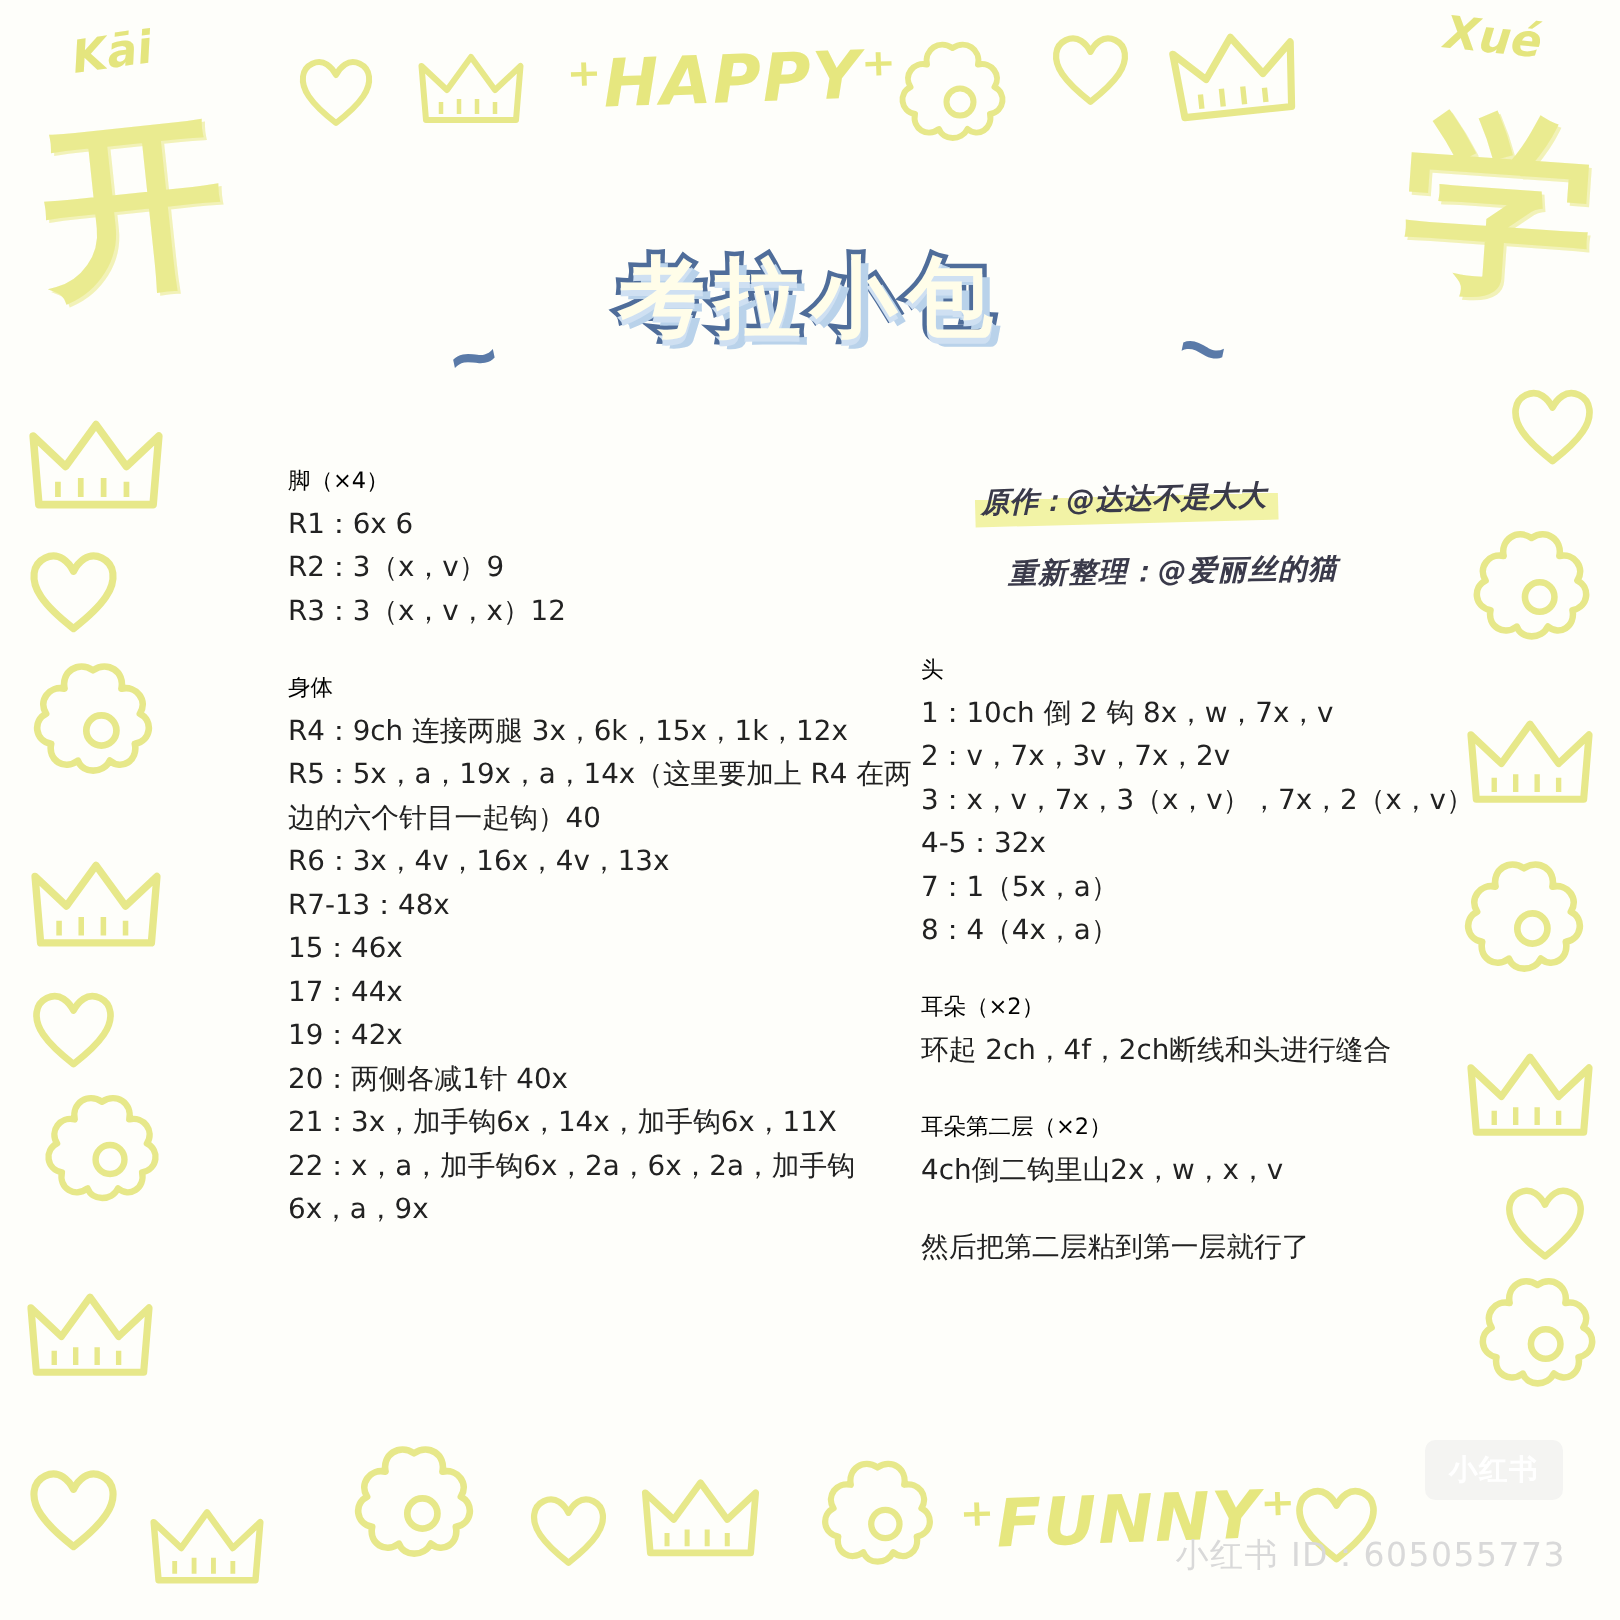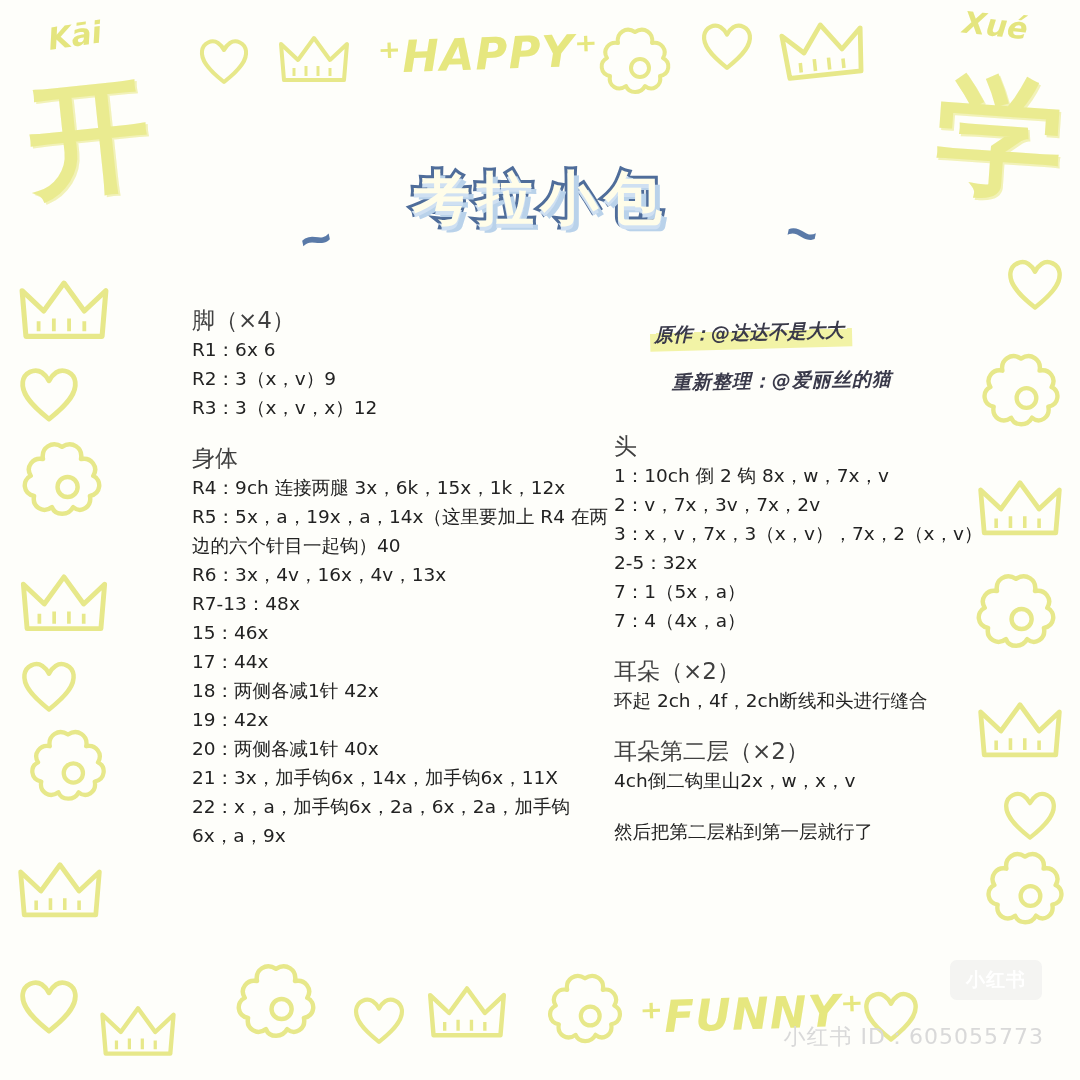--- a/index.html
+++ b/index.html
@@ -128,21 +128,21 @@
   .col {
     position:absolute;
     font-family:"DejaVu Sans", sans-serif;
     font-size:18.5px;
     line-height:29px;
     color:#222;
   }
   #col-left { left:192px; top:306px; width:420px; }
   #col-right { left:614px; top:432px; width:400px; }
 
-  .sec-head { font-size:23px; color:#404040; }
+  .sec-head { font-size:15px; color:#000000; }
   .blank { height:22px; }
   .line { white-space:normal; }
 
   
   .wm-logo {
     position:absolute;
     right:38px; bottom:80px;
     width:92px; height:40px;
     border-radius:7px;
     background:rgba(235,235,235,0.55);
@@ -341,34 +341,33 @@
       <div class="line">R2：3（x，v）9</div>
       <div class="line">R3：3（x，v，x）12</div>
       <div class="blank"></div>
       <div class="sec-head">身体</div>
       <div class="line">R4：9ch 连接两腿 3x，6k，15x，1k，12x</div>
       <div class="line">R5：5x，a，19x，a，14x（这里要加上 R4 在两边的六个针目一起钩）40</div>
       <div class="line">R6：3x，4v，16x，4v，13x</div>
       <div class="line">R7-13：48x</div>
       <div class="line">15：46x</div>
       <div class="line">17：44x</div>
-      <div class="line">18：两侧各减1针  42x</div>
       <div class="line">19：42x</div>
       <div class="line">20：两侧各减1针  40x</div>
       <div class="line">21：3x，加手钩6x，14x，加手钩6x，11X</div>
       <div class="line">22：x，a，加手钩6x，2a，6x，2a，加手钩 6x，a，9x</div>
     </div>
   <div class="col" id="col-right">
       <div class="sec-head">头</div>
       <div class="line">1：10ch 倒 2 钩 8x，w，7x，v</div>
       <div class="line">2：v，7x，3v，7x，2v</div>
       <div class="line">3：x，v，7x，3（x，v），7x，2（x，v）</div>
-      <div class="line">2-5：32x</div>
+      <div class="line">4-5：32x</div>
       <div class="line">7：1（5x，a）</div>
-      <div class="line">7：4（4x，a）</div>
+      <div class="line">8：4（4x，a）</div>
       <div class="blank"></div>
       <div class="sec-head">耳朵（×2）</div>
       <div class="line">环起 2ch，4f，2ch断线和头进行缝合</div>
       <div class="blank"></div>
       <div class="sec-head">耳朵第二层（×2）</div>
       <div class="line">4ch倒二钩里山2x，w，x，v</div>
       <div class="blank"></div>
       <div class="line">然后把第二层粘到第一层就行了</div>
     </div>
 

